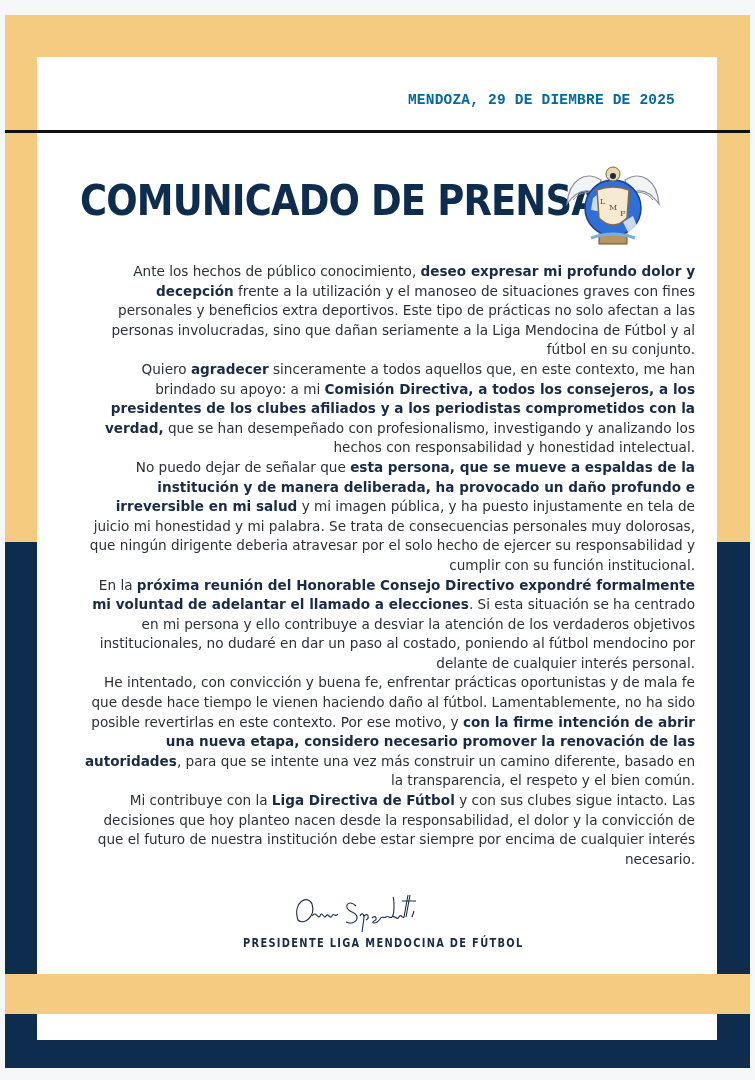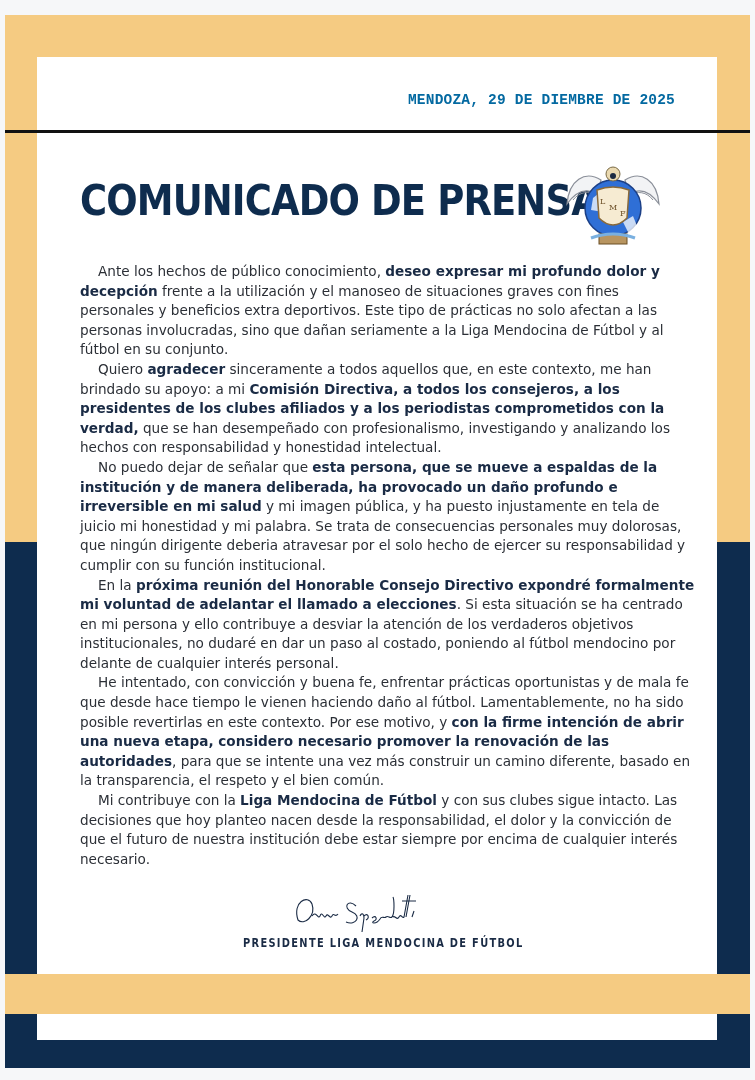--- a/index.html
+++ b/index.html
@@ -43,21 +43,21 @@
     white-space: nowrap;
   }
   .logo {
     position: absolute; left: 563px; top: 160px; width: 100px; height: 92px;
   }
   .body {
     position: absolute; left: 80px; top: 262px; width: 615px;
     font-family: "DejaVu Sans", sans-serif;
     font-size: 13.6px; line-height: 19.6px; color: #2b2f36;
   }
-  .body p { margin: 0; text-indent: 18px; }
+  .body p { margin: 0; text-indent: 18px; text-align: right; }
   .body b { color: #1a2b45; }
   .signature {
     position: absolute; left: 290px; top: 892px; width: 160px; height: 42px;
   }
   .sig-title {
     position: absolute; left: 243px; top: 936px;
     font-family: "DejaVu Sans", sans-serif;
     font-weight: bold; font-size: 12px; letter-spacing: 1.6px;
     color: #1a2b45;
     transform: scaleX(0.82); transform-origin: left center;
@@ -101,21 +101,21 @@
     <path d="M28 78 Q50 70 72 78" fill="none" stroke="#7ab0e0" stroke-width="3"></path>
   </svg>
 </div>
 
 <div class="body">
   <p><span>Ante los hechos de público conocimiento, </span><b>deseo expresar mi profundo dolor y decepción</b><span> frente a la utilización y el manoseo de situaciones graves con fines personales y beneficios extra deportivos. Este tipo de prácticas no solo afectan a las personas involucradas, sino que dañan seriamente a la Liga Mendocina de Fútbol y al fútbol en su conjunto.</span></p>
   <p><span>Quiero </span><b>agradecer</b><span> sinceramente a todos aquellos que, en este contexto, me han brindado su apoyo: a mi </span><b>Comisión Directiva, a todos los consejeros, a los presidentes de los clubes afiliados y a los periodistas comprometidos con la verdad,</b><span> que se han desempeñado con profesionalismo, investigando y analizando los hechos con responsabilidad y honestidad intelectual.</span></p>
   <p><span>No puedo dejar de señalar que </span><b>esta persona, que se mueve a espaldas de la institución y de manera deliberada, ha provocado un daño profundo e irreversible en mi salud</b><span> y mi imagen pública, y ha puesto injustamente en tela de juicio mi honestidad y mi palabra. Se trata de consecuencias personales muy dolorosas, que ningún dirigente deberia atravesar por el solo hecho de ejercer su responsabilidad y cumplir con su función institucional.</span></p>
   <p><span>En la </span><b>próxima reunión del Honorable Consejo Directivo expondré formalmente mi voluntad de adelantar el llamado a elecciones</b><span>. Si esta situación se ha centrado en mi persona y ello contribuye a desviar la atención de los verdaderos objetivos institucionales, no dudaré en dar un paso al costado, poniendo al fútbol mendocino por delante de cualquier interés personal.</span></p>
   <p><span>He intentado, con convicción y buena fe, enfrentar prácticas oportunistas y de mala fe que desde hace tiempo le vienen haciendo daño al fútbol. Lamentablemente, no ha sido posible revertirlas en este contexto. Por ese motivo, y </span><b>con la firme intención de abrir una nueva etapa, considero necesario promover la renovación de las autoridades</b><span>, para que se intente una vez más construir un camino diferente, basado en la transparencia, el respeto y el bien común.</span></p>
-  <p><span>Mi contribuye con la </span><b>Liga Mendocina de Fútbol</b><span> y con sus clubes sigue intacto. Las decisiones que hoy planteo nacen desde la responsabilidad, el dolor y la convicción de que el futuro de nuestra institución debe estar siempre por encima de cualquier interés necesario.</span></p>
+  <p><span>Mi contribuye con la </span><b>Liga Directiva de Fútbol</b><span> y con sus clubes sigue intacto. Las decisiones que hoy planteo nacen desde la responsabilidad, el dolor y la convicción de que el futuro de nuestra institución debe estar siempre por encima de cualquier interés necesario.</span></p>
 </div>
 
 <div class="signature">
   <svg width="160" height="42" viewBox="0 0 160 42">
     <title>Omar Sperdutti</title>
     <path d="M8 28 C2 10 18 2 22 12 C26 24 14 34 8 28 Z" fill="none" stroke="#1a2b45" stroke-width="1.1"></path>
     <path d="M22 24 c4 -6 6 4 8 0 c2 -6 4 4 6 0 c2 -4 4 4 6 0 c2 -4 3 2 6 -2" fill="none" stroke="#1a2b45" stroke-width="1.1"></path>
     <path d="M66 14 C58 6 52 16 62 20 C72 24 66 34 56 30" fill="none" stroke="#1a2b45" stroke-width="1.1"></path>
     <path d="M70 24 c2 -4 4 -2 4 2 l-2 14 M74 24 c4 -4 6 2 2 4" fill="none" stroke="#1a2b45" stroke-width="1.1"></path>
     <path d="M82 26 c4 -4 6 2 2 3 c-4 2 2 4 6 -2 c2 -4 4 0 6 -2 c2 -2 4 2 6 0 c3 -4 2 -18 1 -20 m0 20 c2 -2 4 4 6 0 c2 -4 3 2 5 0 l4 -22 m-2 22 l4 -22 m-8 6 h14 m-4 16 l2 -6" fill="none" stroke="#1a2b45" stroke-width="1.1"></path>

